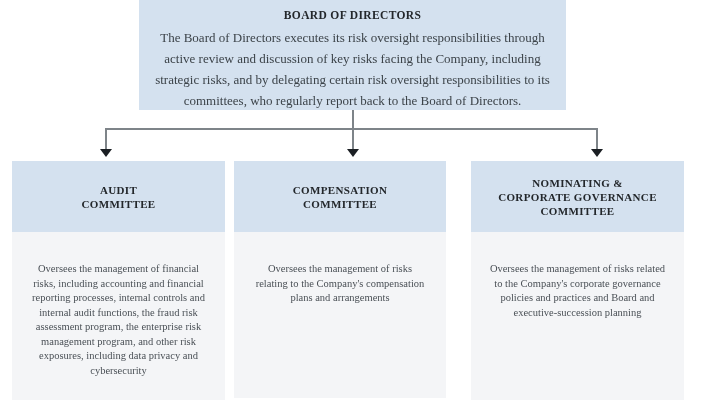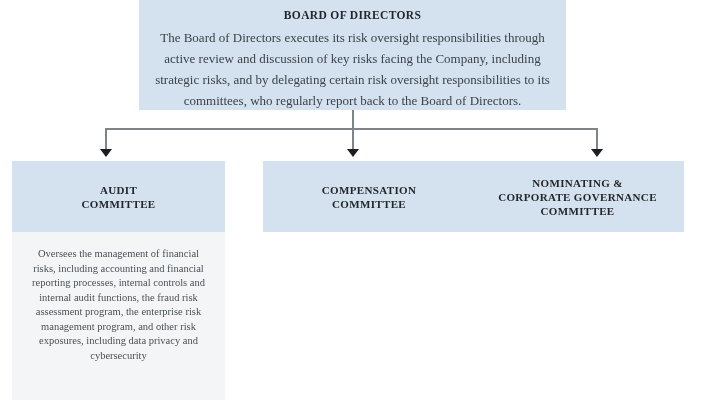--- a/index.html
+++ b/index.html
@@ -62,21 +62,21 @@
     border-right: 6px solid transparent;
     border-top: 8px solid #1b1f23;
   }
 
   
   .committee-col {
     position: absolute;
     top: 161px;
   }
   #col-0 { left: 12px;   width: 213px; }
-  #col-1 { left: 263px; width: 212px; }
+  #col-1 { left: 234px; width: 212px; }
   #col-2 { left: 471px; width: 213px; }
 
   .committee-header {
     background: #d4e1ef;
     height: 71px;
     display: flex;
     align-items: center;
     justify-content: center;
     text-align: center;
     box-sizing: border-box;
@@ -87,21 +87,21 @@
     font-weight: bold;
     color: #23272b;
     letter-spacing: 0.35px;
     line-height: 14px;
     white-space: pre-line;
   }
 
   .committee-body {
     background: #f4f5f7;
     box-sizing: border-box;
-    padding: 15px 18px 14px 18px;
+    padding: 30px 18px 14px 18px;
     text-align: center;
   }
   #col-0 .committee-body { height: 168px; }
   #col-1 .committee-body { height: 166px; }
   #col-2 .committee-body { height: 168px; }
 
   .committee-body-text {
     font-size: 10.5px;
     color: #4a5056;
     line-height: 14.5px;
@@ -138,23 +138,29 @@
     <div class="committee-body">
       <div class="committee-body-text">Oversees the management of financial risks, including accounting and financial reporting processes, internal controls and internal audit functions, the fraud risk assessment program, the enterprise risk management program, and other risk exposures, including data privacy and cybersecurity</div>
     </div>
   </div>
 
   <div class="committee-col" id="col-1">
     <div class="committee-header">
       <div class="committee-header-text">COMPENSATION
 COMMITTEE</div>
     </div>
+    <div class="committee-body">
+      <div class="committee-body-text">Oversees the management of risks relating to the Company's compensation plans and arrangements</div>
+    </div>
   </div>
 
   <div class="committee-col" id="col-2">
     <div class="committee-header">
       <div class="committee-header-text">NOMINATING &amp;
 CORPORATE GOVERNANCE
 COMMITTEE</div>
     </div>
+    <div class="committee-body">
+      <div class="committee-body-text">Oversees the management of risks related to the Company's corporate governance policies and practices and Board and executive-succession planning</div>
+    </div>
   </div>
 
 </div>
 
 </body></html>

